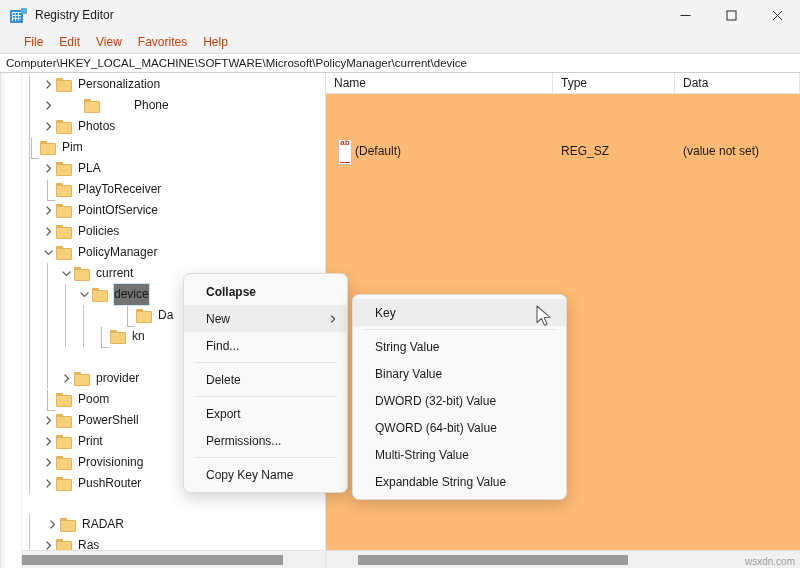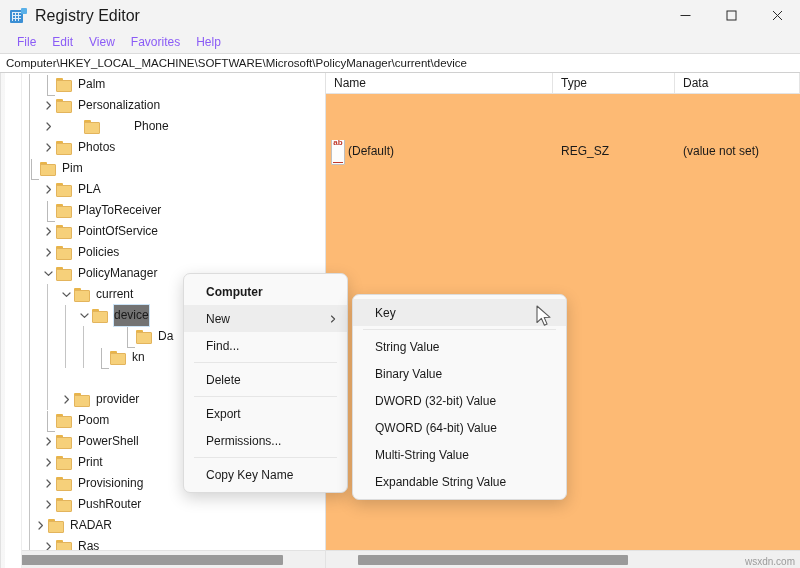--- a/index.html
+++ b/index.html
@@ -39,40 +39,40 @@
     background:
       linear-gradient(to right, #ffffff 0 1px, transparent 1px 3px) 0 0/3px 3px repeat,
       linear-gradient(to bottom, #ffffff 0 1px, transparent 1px 3px) 0 0/3px 3px repeat;
     opacity: .85;
   }
   .app-icon .dot {
     position: absolute; right: -1px; top: 0;
     width: 6px; height: 6px; background: #5ab0e8; border-radius: 1px;
   }
   .title-text {
-    font-size: 16px; color: #1a1a1a; line-height: 31px;
+    font-size: 12px; color: #1a1a1a; line-height: 31px;
   }
   .win-controls {
     position: absolute; right: 0; top: 0;
     height: 31px; display: flex;
   }
   .win-btn {
     width: 46px; height: 31px;
     display: flex; align-items: center; justify-content: center;
     color: #2b2b2b;
   }
   .win-btn svg { display: block; }
 
   
   .menubar {
     height: 22px; flex: 0 0 22px;
     background: #f3f3f3;
     display: flex; align-items: center;
-    padding-left: 9px;
-    font-size: 12px; color: #8b5cf6;
+    padding-left: 16px;
+    font-size: 12px; color: #c2410c;
   }
   .menu-item { padding: 2px 8px; line-height: 16px; }
 
   
   .addressbar {
     height: 20px; flex: 0 0 20px;
     background: #ffffff;
     border-top: 1px solid #dcdcdc;
     border-bottom: 1px solid #d0d0d0;
     display: flex; align-items: center;
@@ -197,21 +197,21 @@
   .col-type { width: 122px; flex: 0 0 122px; }
   .col-data { flex: 1 1 auto; }
   .lv-body { flex: 1 1 auto; overflow: hidden; }
   .lv-row {
     height: 22px; display: flex; align-items: center;
     font-size: 12px; color: #1a1a1a; white-space: nowrap;
   }
   .lv-cell { padding-left: 8px; overflow: hidden; }
   .ab-icon {
     width: 14px; height: 28px; flex: 0 0 14px;
-    margin-left: 5px; margin-right: 3px;
+    margin-left: 12px; margin-right: 3px;
     position: relative;
   }
   .ab-icon .sheet {
     position: absolute; inset: 0;
     background: #fdfdfd; border: 1px solid #bfbfbf;
     border-radius: 1px;
   }
   .ab-icon .txt {
     position: absolute; left: 0; top: 0.5px;
     width: 14px; text-align: center;
@@ -321,30 +321,20 @@
   <div class="panes">
 
     <div class="pane-left">
       <div class="gutter">
           <div class="edge"></div>
         </div>
       <div class="tree" id="tree-container">
           <div class="trow" style="padding-left: 40px;">
             <div class="vline" style="left: 11px;"></div>
             <div class="vline" style="left: 29px;"></div>
-            <div class="leafline"></div>
-            <div class="folder">
-              <div class="tab"></div>
-              <div class="body"></div>
-            </div>
-            <span class="tlabel">Palm</span>
-          </div>
-          <div class="trow" style="padding-left: 40px;">
-            <div class="vline" style="left: 11px;"></div>
-            <div class="vline" style="left: 29px;"></div>
             <div class="twist">
               <svg width="9" height="9" viewBox="0 0 9 9">
                 <polyline points="3,1 6.4,4.5 3,8" fill="none" stroke="currentColor" stroke-width="1.2" stroke-linecap="round" stroke-linejoin="round"></polyline>
               </svg>
             </div>
             <div class="folder">
               <div class="tab"></div>
               <div class="body"></div>
             </div>
             <span class="tlabel">Personalization</span>
@@ -599,21 +589,21 @@
               <svg width="9" height="9" viewBox="0 0 9 9">
                 <polyline points="3,1 6.4,4.5 3,8" fill="none" stroke="currentColor" stroke-width="1.2" stroke-linecap="round" stroke-linejoin="round"></polyline>
               </svg>
             </div>
             <div class="folder">
               <div class="tab"></div>
               <div class="body"></div>
             </div>
             <span class="tlabel">PushRouter</span>
           </div>
-          <div class="trow" style="padding-left: 32px;">
+          <div class="trow" style="padding-left: 44px; margin-top: 20px;">
             <div class="vline" style="left: 11px;"></div>
             <div class="vline" style="left: 29px;"></div>
             <div class="twist">
               <svg width="9" height="9" viewBox="0 0 9 9">
                 <polyline points="3,1 6.4,4.5 3,8" fill="none" stroke="currentColor" stroke-width="1.2" stroke-linecap="round" stroke-linejoin="round"></polyline>
               </svg>
             </div>
             <div class="folder">
               <div class="tab"></div>
               <div class="body"></div>
@@ -663,21 +653,21 @@
       <div class="hscroll">
         <div class="hthumb" style="left:32px;width:270px;"></div>
       </div>
     </div>
 
     <div class="watermark">wsxdn.com</div>
   </div>
 
   <div class="ctxmenu" id="ctx-container" style="left:183px; top:273px; width:165px;">
       <div class="ctx-item bold">
-        <span>Computer</span>
+        <span>Collapse</span>
       </div>
       <div class="ctx-item hl">
         <span>New</span>
         <span class="chev"><svg width="8" height="8" viewBox="0 0 8 8">
             <polyline points="2.5,1 5.6,4 2.5,7" fill="none" stroke="currentColor" stroke-width="1.1" stroke-linecap="round" stroke-linejoin="round"></polyline>
           </svg></span>
       </div>
       <div class="ctx-item">
         <span>Find...</span>
       </div>

